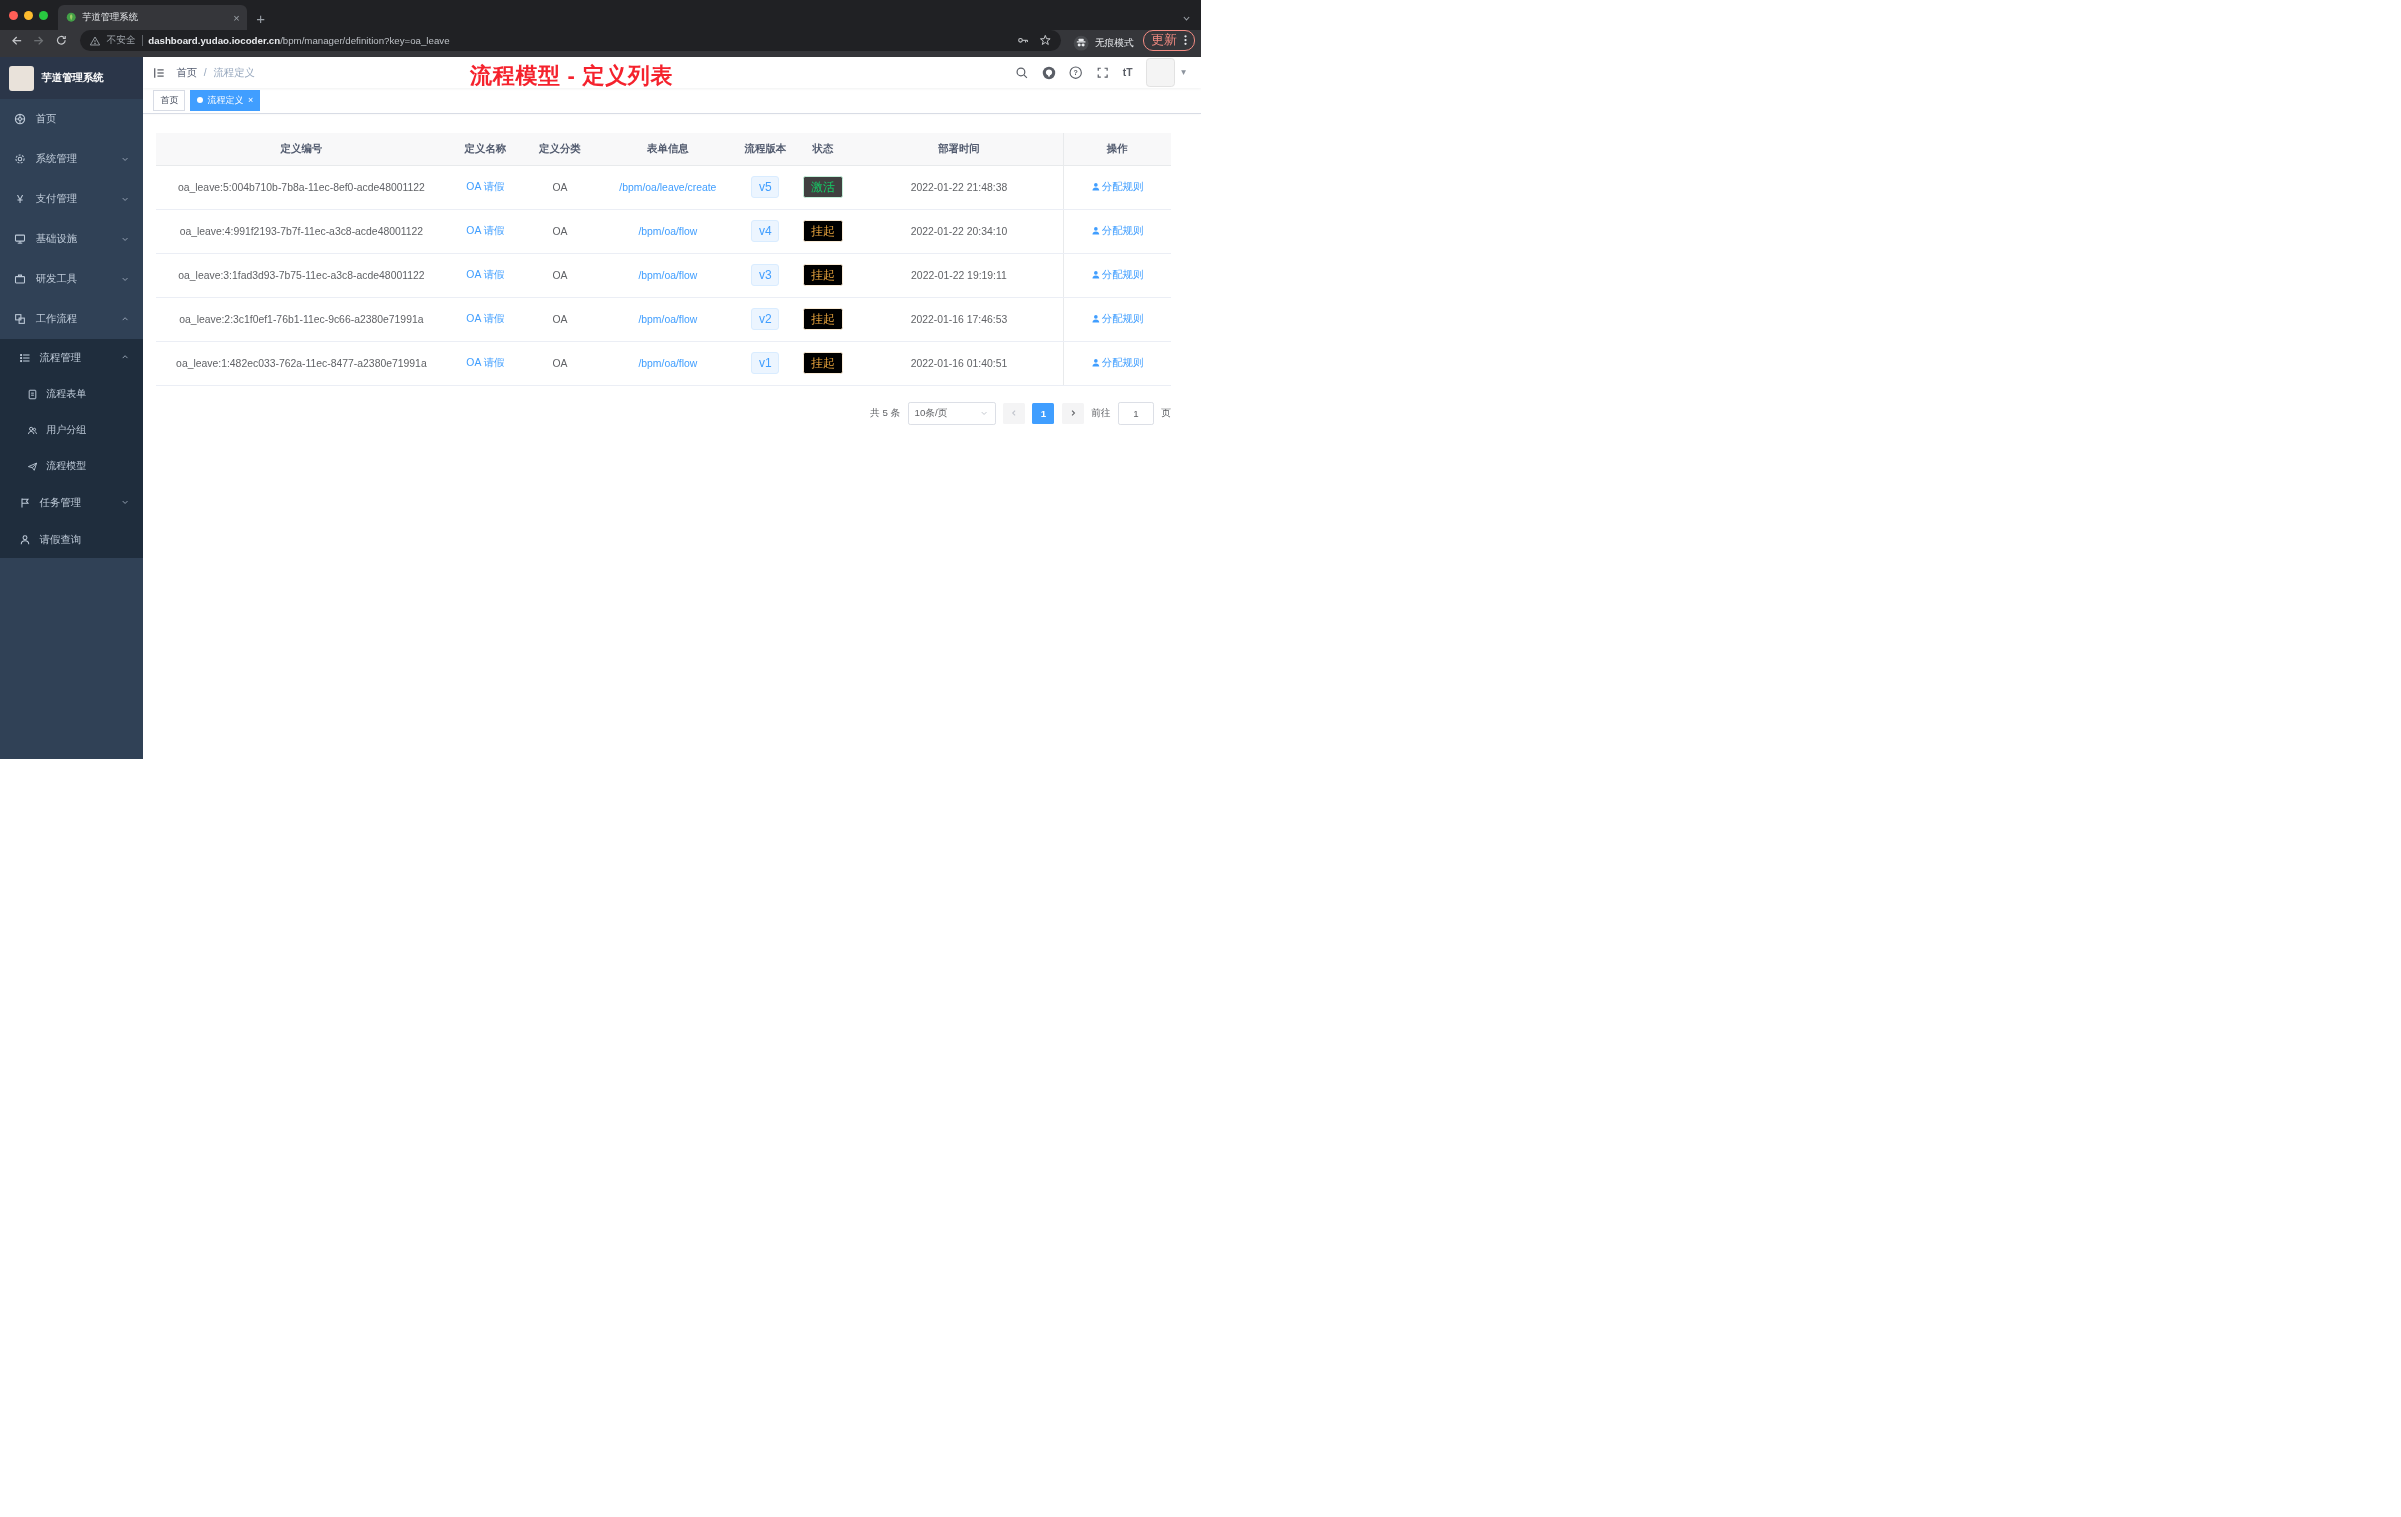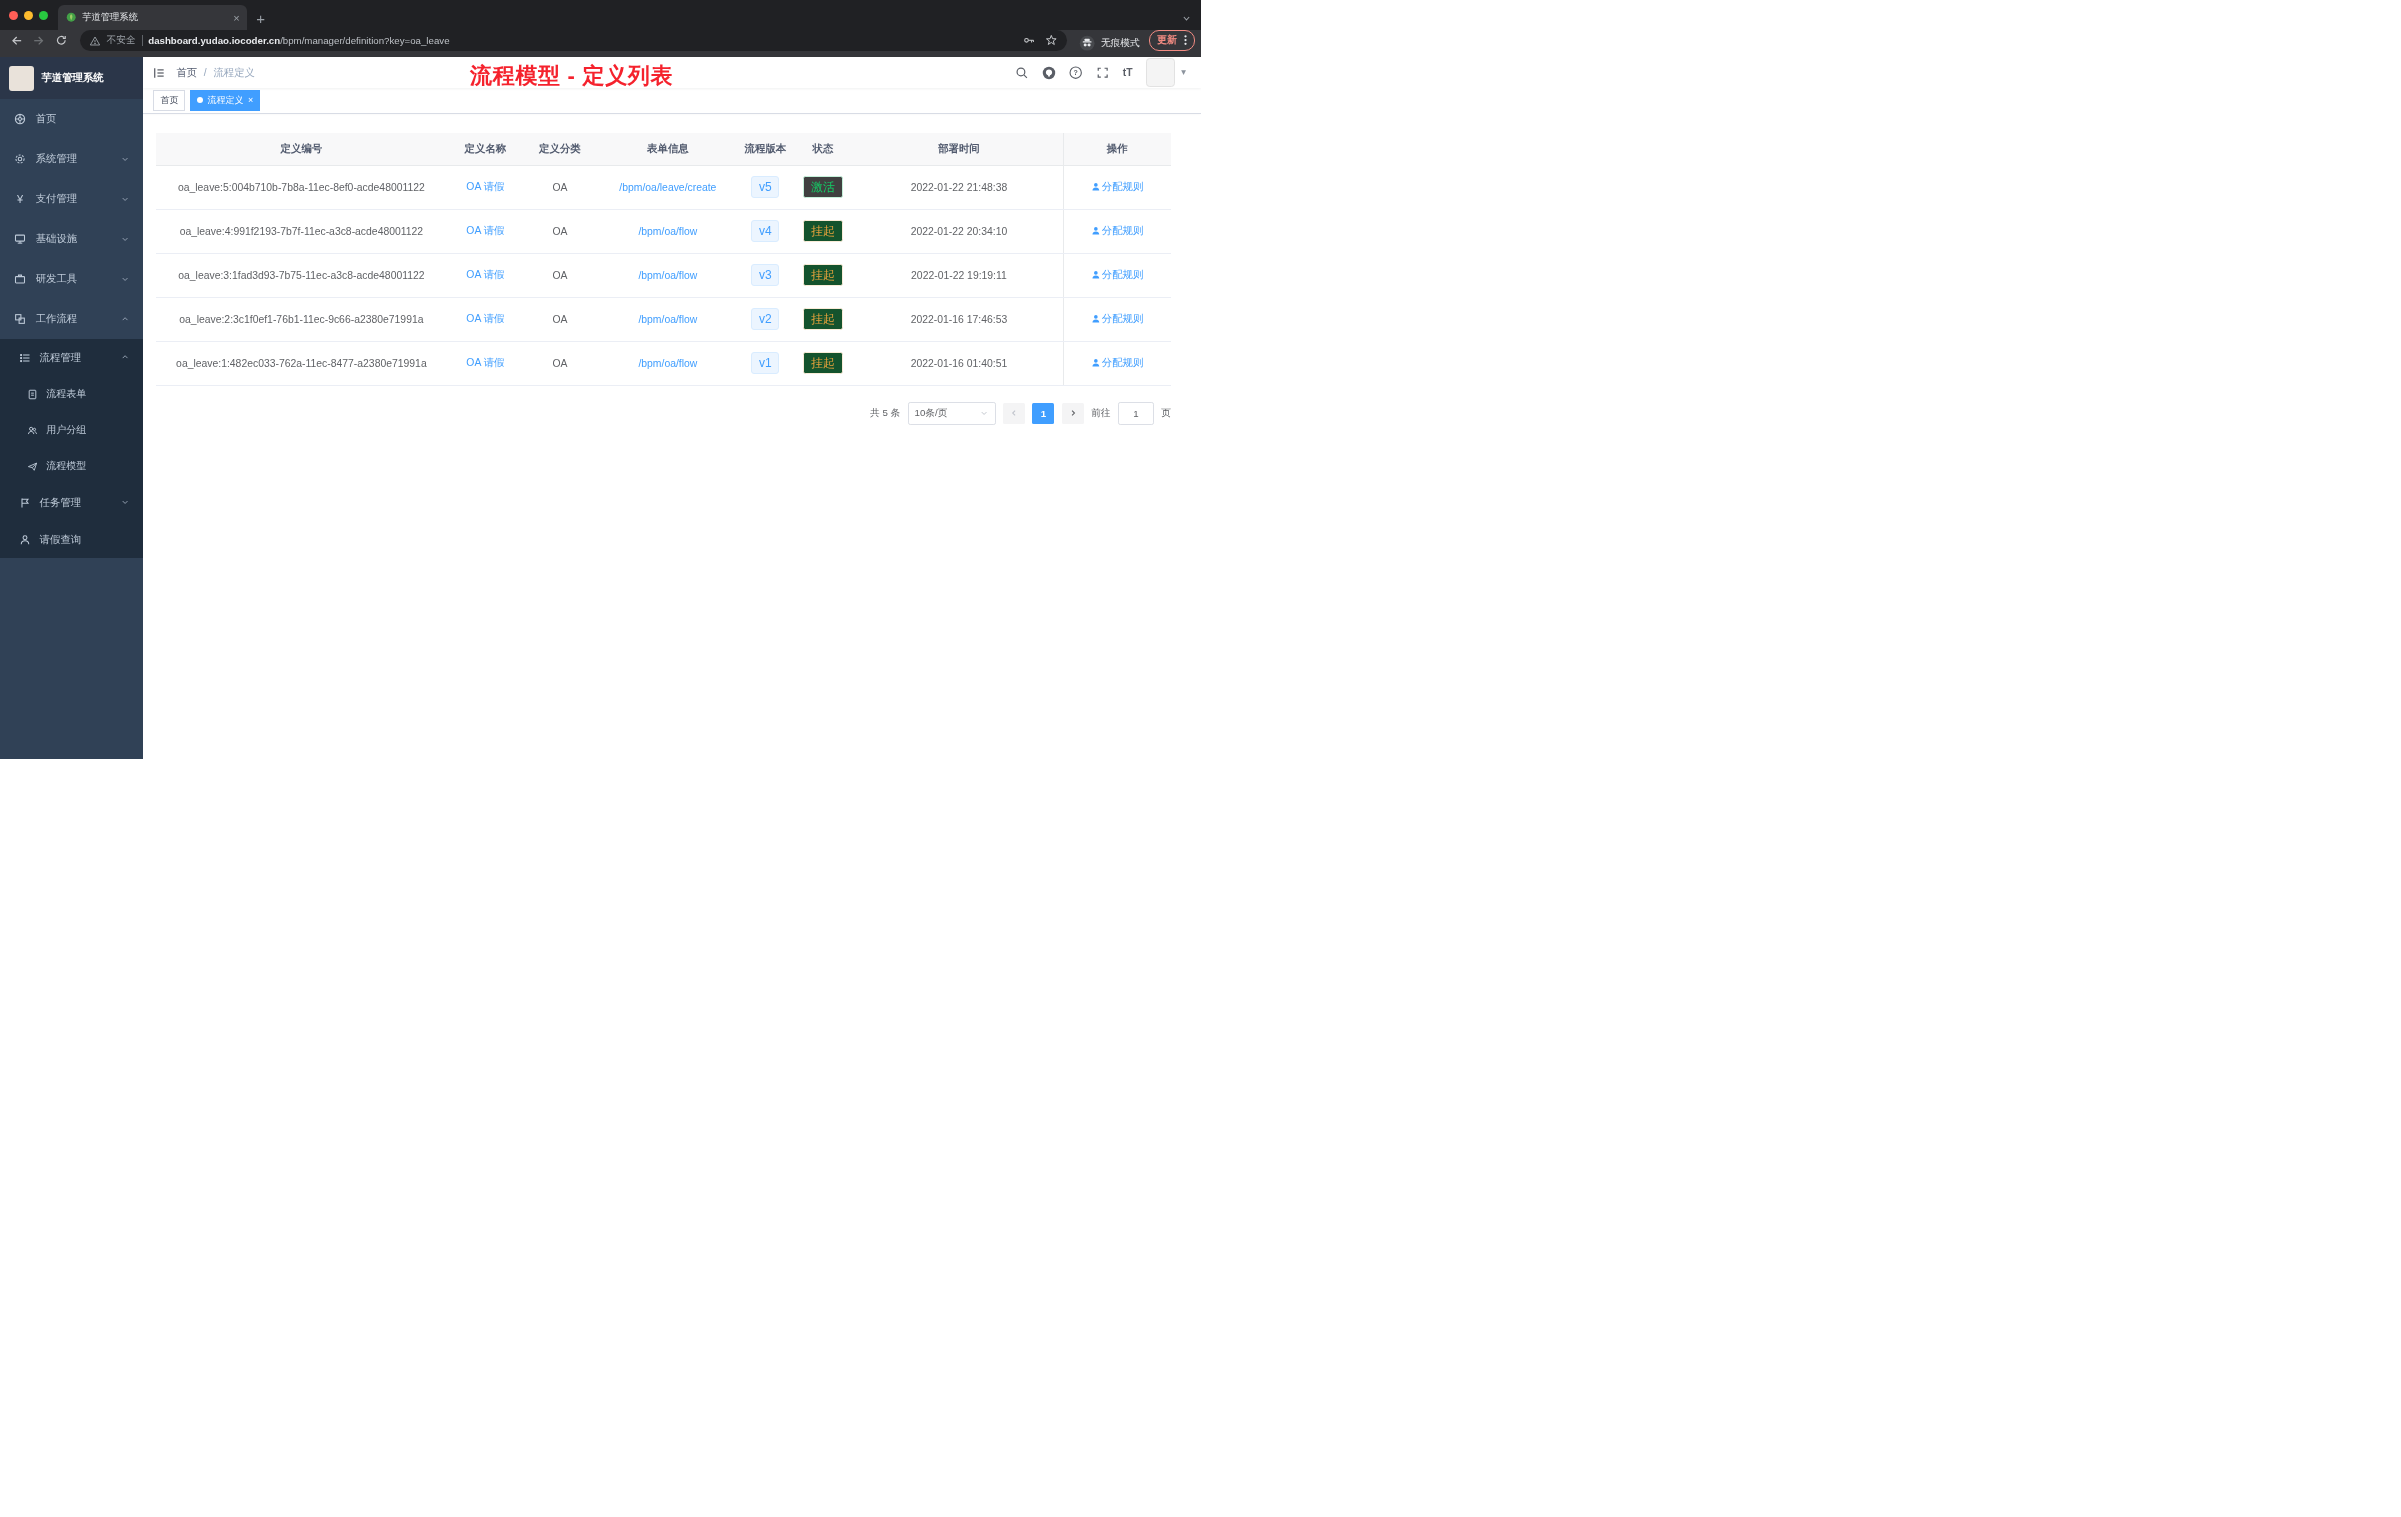--- a/index.html
+++ b/index.html
@@ -20,21 +20,21 @@
   .toolbar{height:27px;background:#35363a;display:flex;padding:0 6px;gap:1.5px;}
   .navbtn{width:21px;height:21px;display:flex;align-items:center;justify-content:center;border-radius:50%;}
   .omnibox{flex:1;height:21px;background:#202124;border-radius:10.4px;display:flex;align-items:center;padding:0 9px;margin:0 6px;font-size:9.7px;gap:6px;}
   .sec-label{color:#9aa0a6;}
   .omni-div{width:0.7px;height:10.4px;background:#5f6368;}
   .url{white-space:nowrap;overflow:hidden;}
   .url .domain{color:#e8eaed;font-weight:bold;}
   .url .path{color:#bdc1c6;}
   .omni-right{margin-left:auto;display:flex;align-items:center;gap:9px;}
   .incog{display:flex;align-items:center;gap:6px;color:#e8eaed;font-size:9.7px;margin:0 7.4px 0 4.5px;}
-  .update-pill{border:1.1px solid #f28b82;color:#f28b82;border-radius:10px;height:18.6px;display:flex;align-items:center;gap:6.7px;padding:0 7.4px;font-size:10px;font-weight:bold;}
+  .update-pill{border:1.1px solid #f28b82;color:#f28b82;border-radius:10px;height:18.6px;display:flex;align-items:center;gap:6.7px;padding:0 7.4px;font-size:13px;font-weight:normal;}
 
   
   .app{display:flex;height:702px;}
   .sidebar{width:143px;background:#304156;color:#bfcbd9;flex-shrink:0;display:flex;flex-direction:column;}
   .logo-row{height:42px;display:flex;align-items:center;gap:7.4px;padding:0 9px;background:#2b3649;}
   .logo-avatar{width:25px;height:25px;border-radius:3px;background:#e9e2da;flex-shrink:0;}
   .logo-title{color:#fff;font-weight:bold;font-size:10.4px;}
   .mi{height:40px;display:flex;align-items:center;gap:9.7px;padding:0 14px;font-size:10.4px;cursor:default;}
   .mi .chev{margin-left:auto;color:#97a4b5;}
   .submenu{background:#1f2d3d;}
@@ -61,21 +61,21 @@
 
   .content{flex:1;padding:18.6px 30px 0 13.4px;overflow:hidden;}
   table.grid{width:100%;border-collapse:collapse;font-size:10.4px;color:#606266;table-layout:fixed;}
   .grid th{background:#f8f8f9;color:#515a6e;font-weight:bold;height:30px;text-align:center;border-bottom:0.7px solid #e8eaec;}
   .grid td{height:41px;text-align:center;border-bottom:0.7px solid #ebeef5;overflow:hidden;white-space:nowrap;}
   .grid th.op,.grid td.op{border-left:0.7px solid #e8eaec;}
   .link{color:#409eff;text-decoration:none;cursor:pointer;}
   .badge{display:inline-block;font-size:12px;border-radius:2.2px;line-height:1;}
   .badge-version{color:#409eff;background:#ecf5ff;border:0.7px solid #d9ecff;padding:3.7px 6.7px;border-radius:3px;}
   .badge-success{color:#13ce66;background:#404040;border:0.7px solid #c5f1da;padding:3.7px 7.4px;}
-  .badge-warning{color:#e6a23c;background:#14532d;border:0.7px solid #faecd8;padding:3.7px 7.4px;}
+  .badge-warning{color:#e6a23c;background:#000000;border:0.7px solid #faecd8;padding:3.7px 7.4px;}
   .op-link{display:inline-flex;align-items:center;gap:1px;}
 
   .pagination{display:flex;align-items:center;justify-content:flex-end;gap:7.4px;margin-top:16.3px;font-size:9.7px;color:#606266;}
   .page-size{width:74px;height:21px;border:0.7px solid #dcdfe6;border-radius:2.2px;display:flex;align-items:center;justify-content:space-between;padding:0 6px;color:#606266;background:#fff;}
   .pg-btn{width:22px;height:21px;border:none;background:#f4f4f5;border-radius:1.5px;display:flex;align-items:center;justify-content:center;color:#606266;font-size:9.7px;cursor:pointer;padding:0;}
   .pg-btn.disabled{color:#c0c4cc;}
   .pg-btn.active{background:#409eff;color:#fff;font-weight:bold;}
   .goto-input{width:30px;height:19.3px;border:0.7px solid #dcdfe6;border-radius:2.2px;text-align:center;font-size:9.7px;color:#606266;outline:none;}
 
   .annotation{position:absolute;left:470px;top:61px;font-size:22px;font-weight:600;color:#f5222d;letter-spacing:0.7px;z-index:10;white-space:nowrap;}

